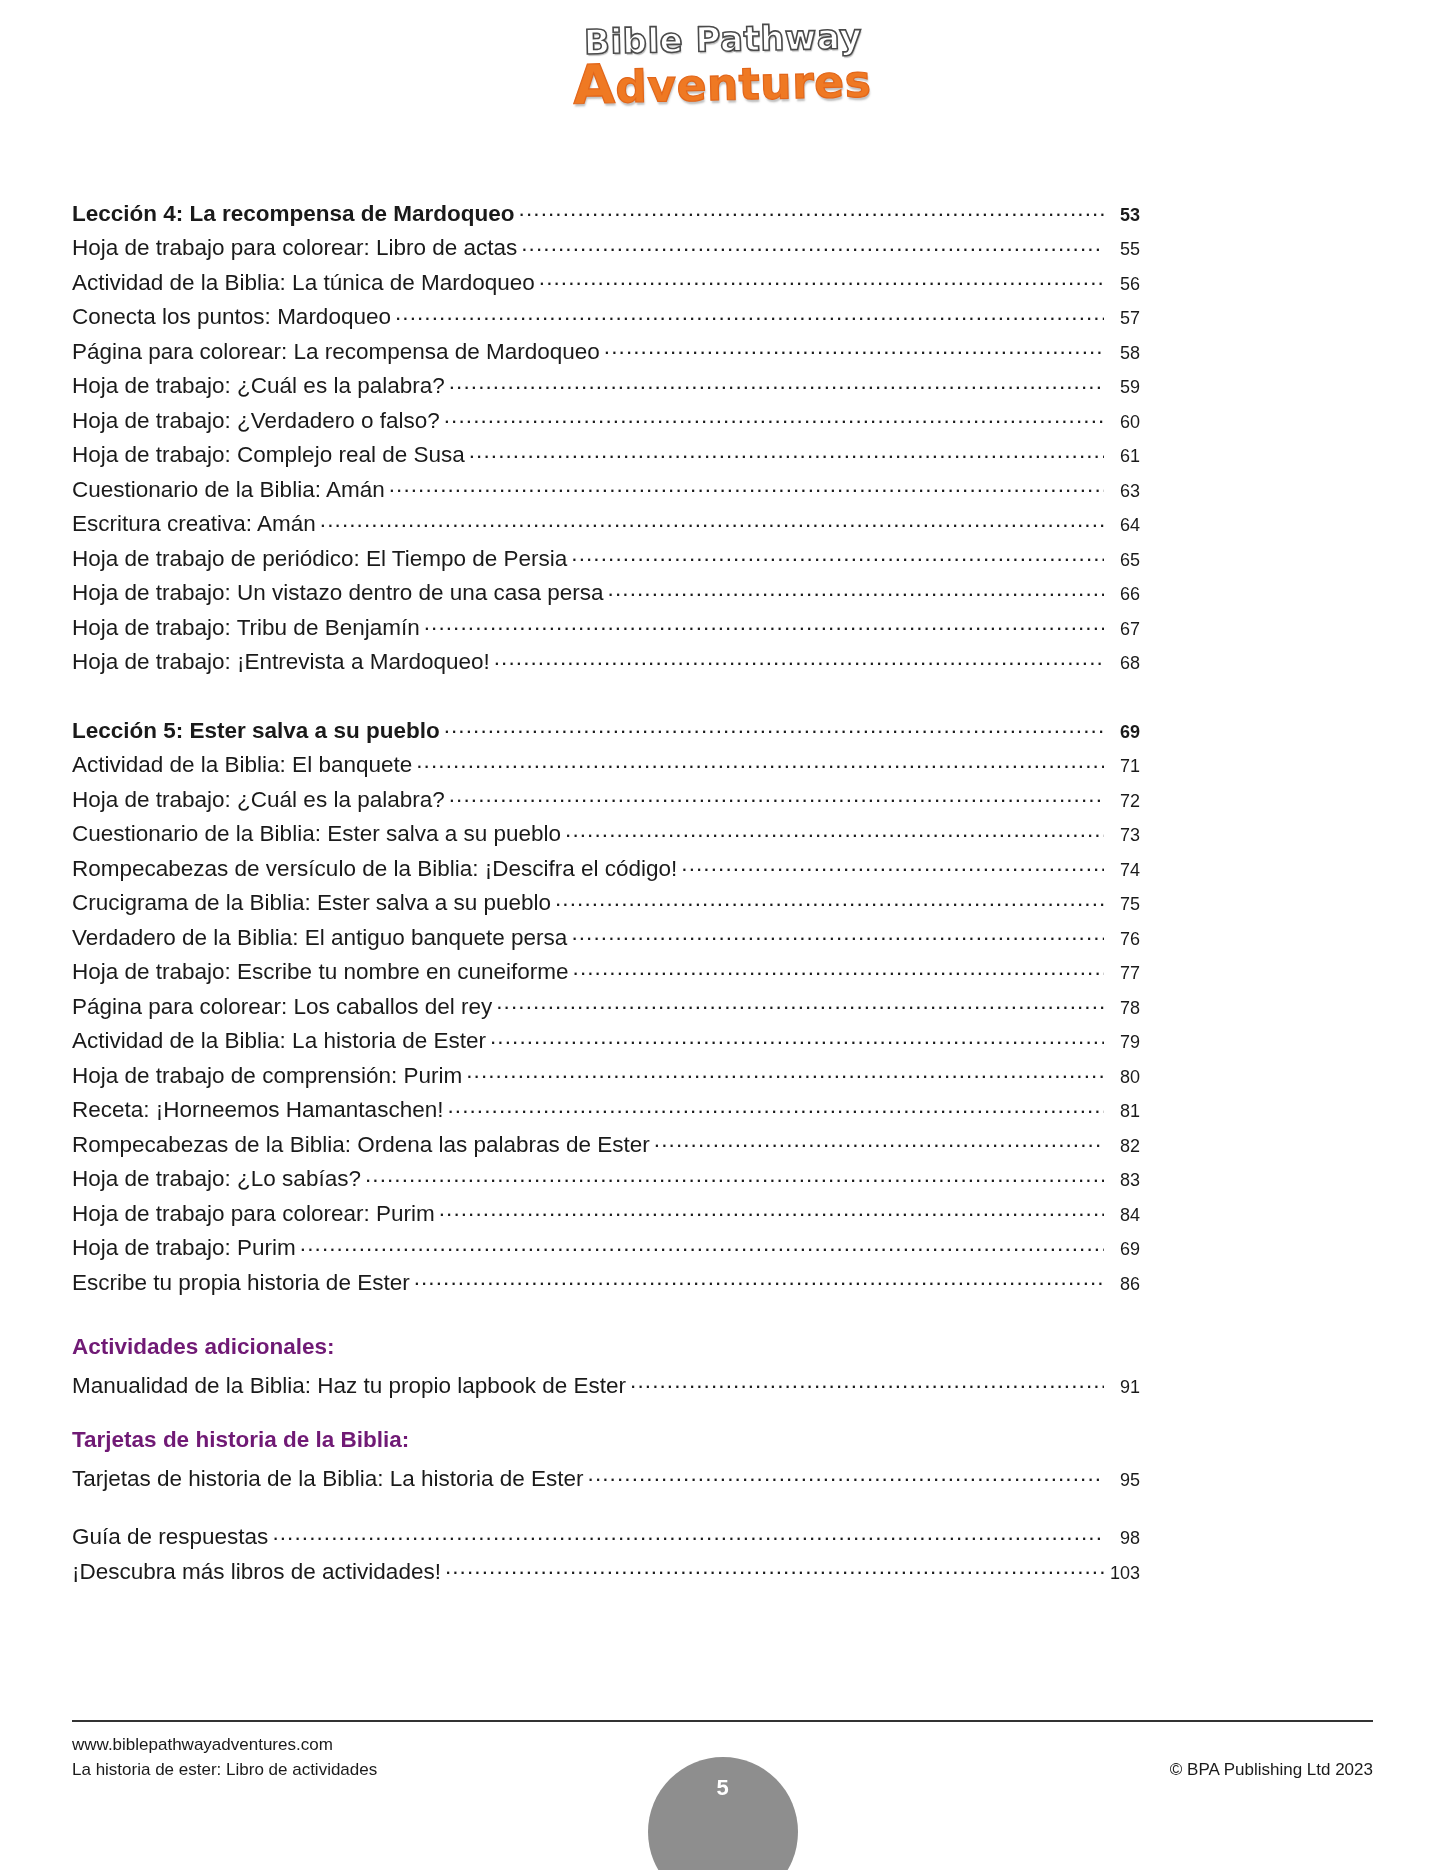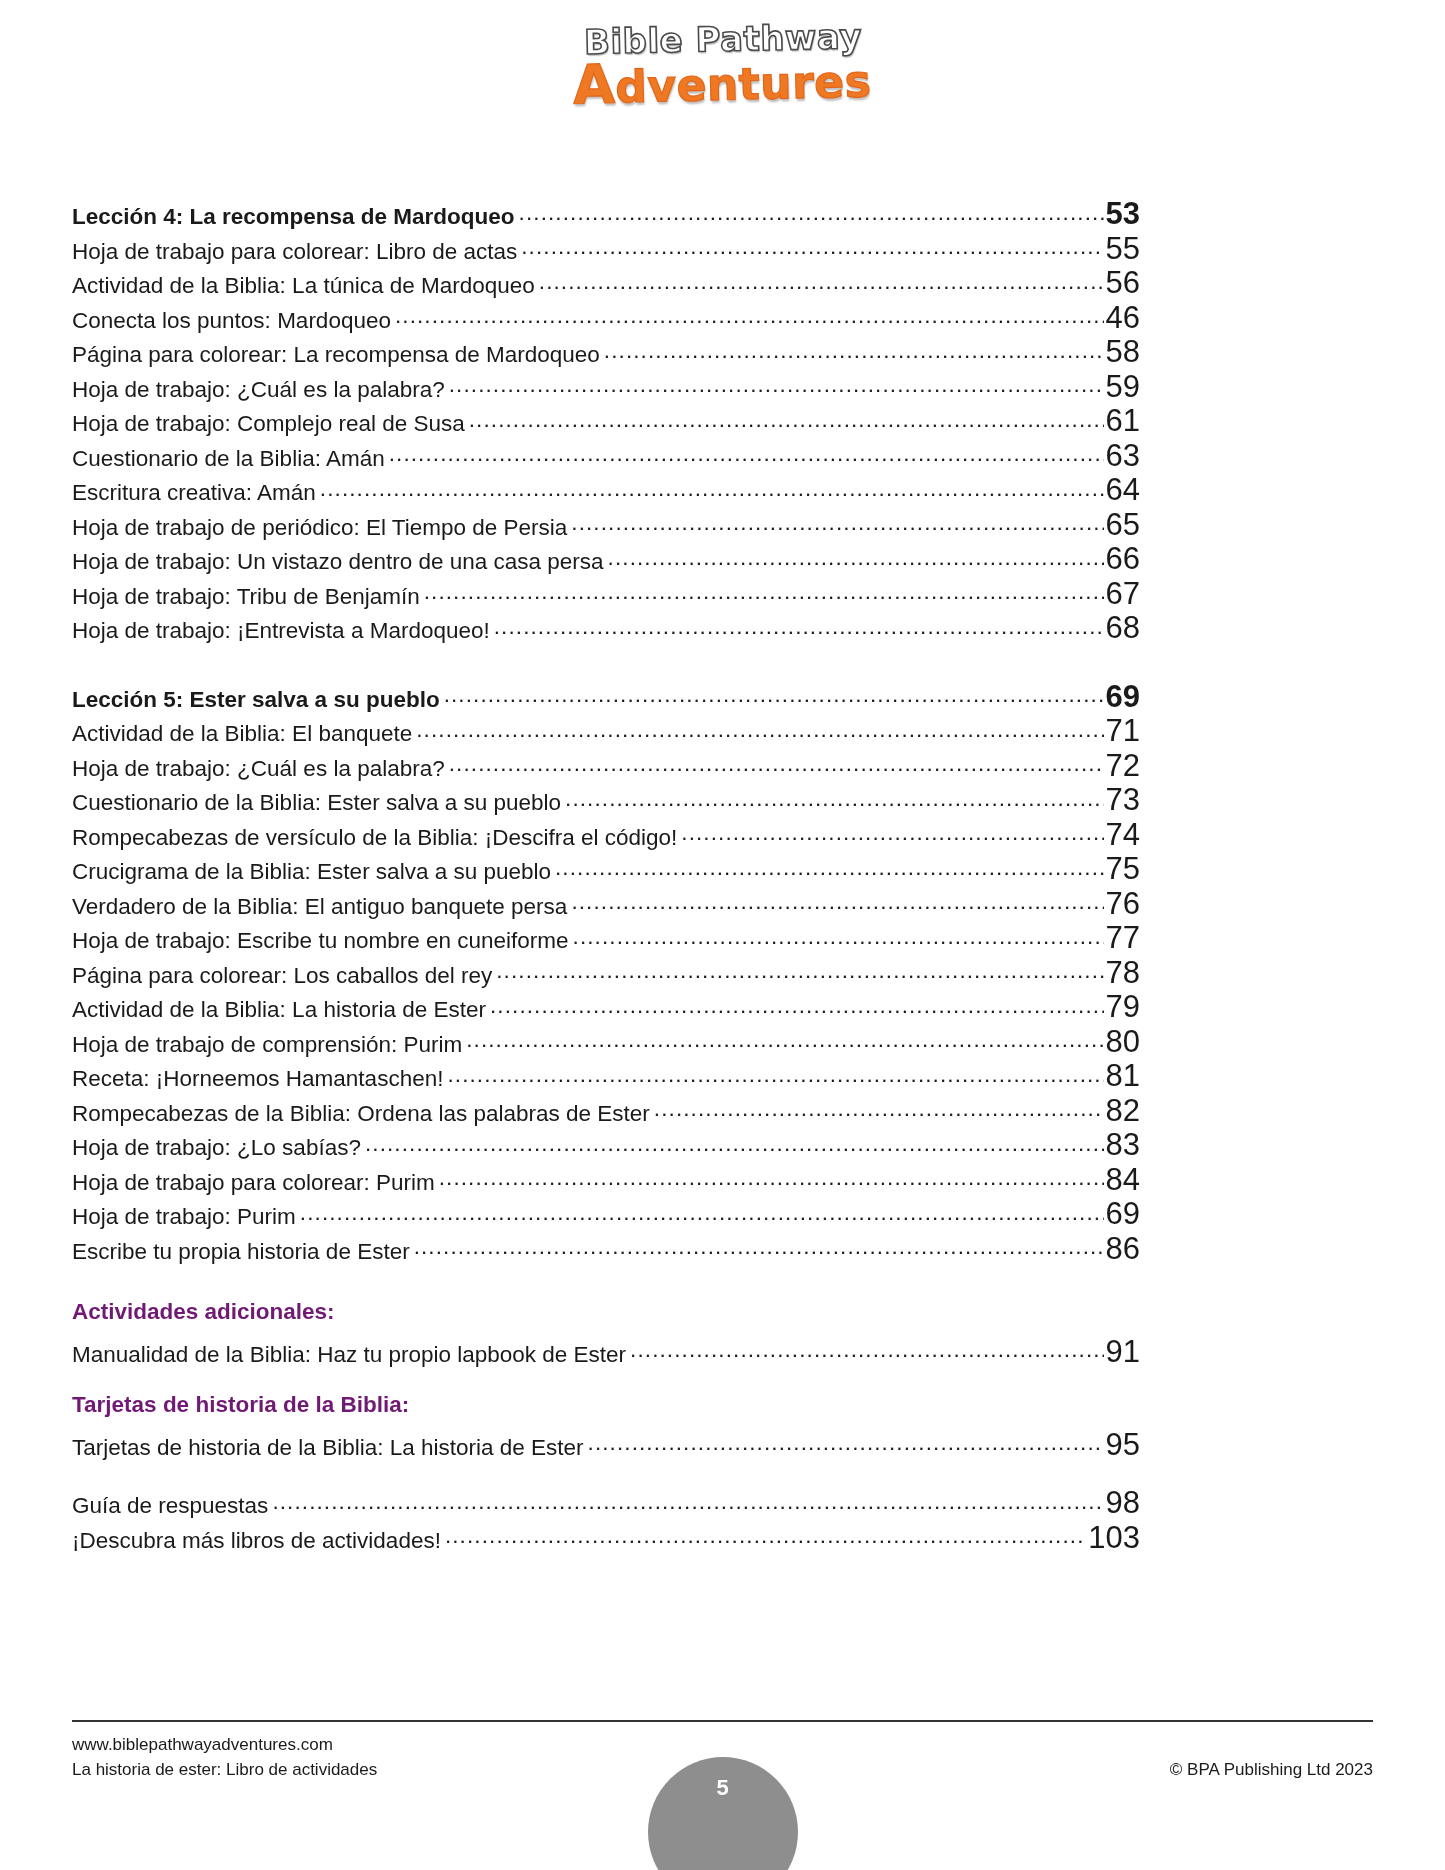--- a/index.html
+++ b/index.html
@@ -99,23 +99,24 @@
     position: absolute;
     left: 0;
     bottom: 0px;
     white-space: nowrap;
     letter-spacing: 1.1px;
     font-size: 22.5px;
     color: #1a1a1a;
   }
   .toc-page {
     flex: 0 0 auto;
+    text-align: right;
     min-width: 34px;
     padding-left: 1px;
-    font-size: 31px;
+    font-size: 18px;
   }
 
   
   .gap-lg { height: 34px; }
   .gap-md { height: 24px; }
 
   .section-head {
     font-weight: bold;
     font-size: 22.5px;
     color: #701a75;
@@ -192,31 +193,36 @@
       <span class="toc-page">55</span>
     </div>
     <div class="toc-row">
       <span class="toc-label">Actividad de la Biblia: La túnica de Mardoqueo</span>
       <span class="toc-leader"></span>
       <span class="toc-page">56</span>
     </div>
     <div class="toc-row">
       <span class="toc-label">Conecta los puntos: Mardoqueo</span>
       <span class="toc-leader"></span>
-      <span class="toc-page">46</span>
+      <span class="toc-page">57</span>
     </div>
     <div class="toc-row">
       <span class="toc-label">Página para colorear: La recompensa de Mardoqueo</span>
       <span class="toc-leader"></span>
       <span class="toc-page">58</span>
     </div>
     <div class="toc-row">
       <span class="toc-label">Hoja de trabajo: ¿Cuál es la palabra?</span>
       <span class="toc-leader"></span>
       <span class="toc-page">59</span>
+    </div>
+    <div class="toc-row">
+      <span class="toc-label">Hoja de trabajo: ¿Verdadero o falso?</span>
+      <span class="toc-leader"></span>
+      <span class="toc-page">60</span>
     </div>
     <div class="toc-row">
       <span class="toc-label">Hoja de trabajo: Complejo real de Susa</span>
       <span class="toc-leader"></span>
       <span class="toc-page">61</span>
     </div>
     <div class="toc-row">
       <span class="toc-label">Cuestionario de la Biblia: Amán</span>
       <span class="toc-leader"></span>
       <span class="toc-page">63</span>

